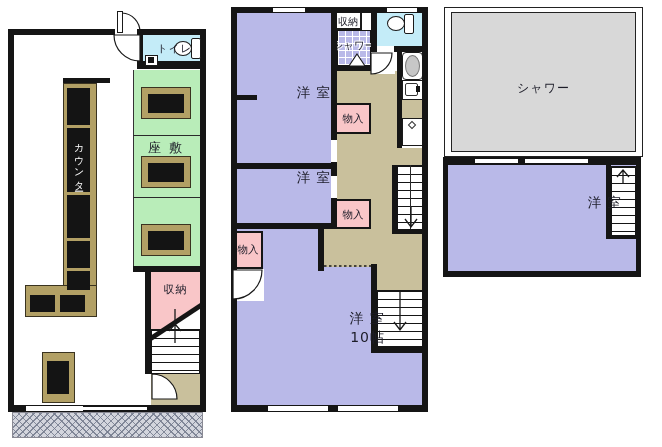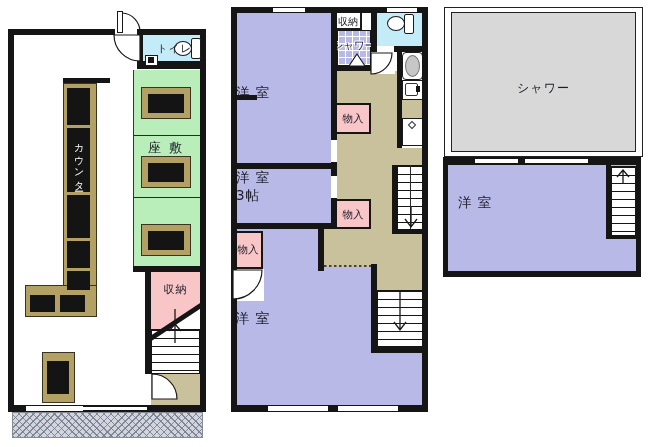--- a/index.html
+++ b/index.html
@@ -15,21 +15,21 @@
   .green{position:absolute;background:#b9edb9;}
   .blue{position:absolute;background:#c4ecf8;}
   .pink{position:absolute;background:#f9c6c8;}
   .tan{position:absolute;background:#c9c09c;}
   .grey{position:absolute;background:#d8d8d8;}
   .ctan{position:absolute;background:#b2a065;border:1px solid #3a3320;box-sizing:border-box;}
   .blackfill{position:absolute;background:#141414;}
   .whitebox{position:absolute;background:#fff;border:1.4px solid #1a1a1a;box-sizing:border-box;}
   .lbl{position:absolute;color:#1c1c28;font-size:11px;line-height:1;white-space:nowrap;}
   .lblc{position:absolute;color:#1c1c28;text-align:center;white-space:nowrap;}
-  .room-label{position:absolute;text-align:left;font-size:13.5px;letter-spacing:1px;line-height:1.35;color:#1c1c28;}
+  .room-label{position:absolute;text-align:right;font-size:13.5px;letter-spacing:1px;line-height:1.35;color:#1c1c28;}
   .window{position:absolute;background:#fff;border-top:1.6px solid #151515;border-bottom:1.6px solid #151515;box-sizing:border-box;}
   .stairs{position:absolute;background:repeating-linear-gradient(to bottom,#151515 0 1.3px,#ffffff 1.3px 8px);border:1.4px solid #151515;box-sizing:border-box;}
   .shower-tile{position:absolute;background-color:#b9b9e8;
     background-image:repeating-linear-gradient(0deg,#fff 0 1.4px,transparent 1.4px 7px),
                      repeating-linear-gradient(90deg,#fff 0 1.4px,transparent 1.4px 7px);
     border:1px solid #151515;box-sizing:border-box;}
   .hatch{position:absolute;background-color:#d3d5dd;
     background-image:repeating-linear-gradient(45deg,rgba(115,122,140,.85) 0 1px,transparent 1px 5px),
                      repeating-linear-gradient(-45deg,rgba(115,122,140,.85) 0 1px,transparent 1px 5px);
     border:1px solid #8a8a94;box-sizing:border-box;}
@@ -170,24 +170,24 @@
     <div class="window" style="left:273px;top:7px;width:32px;height:6px;border-top-width:1.3px;border-bottom-width:1.3px;"></div>
     <div class="window" style="left:387px;top:7px;width:30px;height:6px;border-top-width:1.3px;border-bottom-width:1.3px;"></div>
     <div class="window" style="left:268px;top:405px;width:60px;height:7px;"></div>
     <div class="window" style="left:338px;top:405px;width:60px;height:7px;"></div>
 
     <div class="room-label" style="left:236px;top:83px;width:95px;">
       <div>洋 室</div>
     </div>
     <div class="room-label" style="left:236px;top:168px;width:95px;">
       <div>洋 室</div>
-      <div>3帖</div>
     </div>
     <div class="room-label" style="left:235px;top:309px;width:150px;font-size:14px;">
       <div>洋 室</div>
+      <div>10帖</div>
     </div>
   </div>
 
   <div>
     <div class="abs" style="left:444px;top:7px;width:199px;height:150px;border:1.5px solid #222;box-sizing:border-box;"></div>
     <div class="grey" style="left:451px;top:12px;width:185px;height:140px;border:1.5px solid #222;box-sizing:border-box;"></div>
     <div class="lblc" style="left:451px;top:80px;width:185px;font-size:12px;letter-spacing:1px;">シャワー</div>
     <div class="room-purple" style="left:448px;top:164px;width:188px;height:107px;"></div>
 
     <div class="stairs" style="left:611px;top:166px;width:25px;height:70px;"></div>

